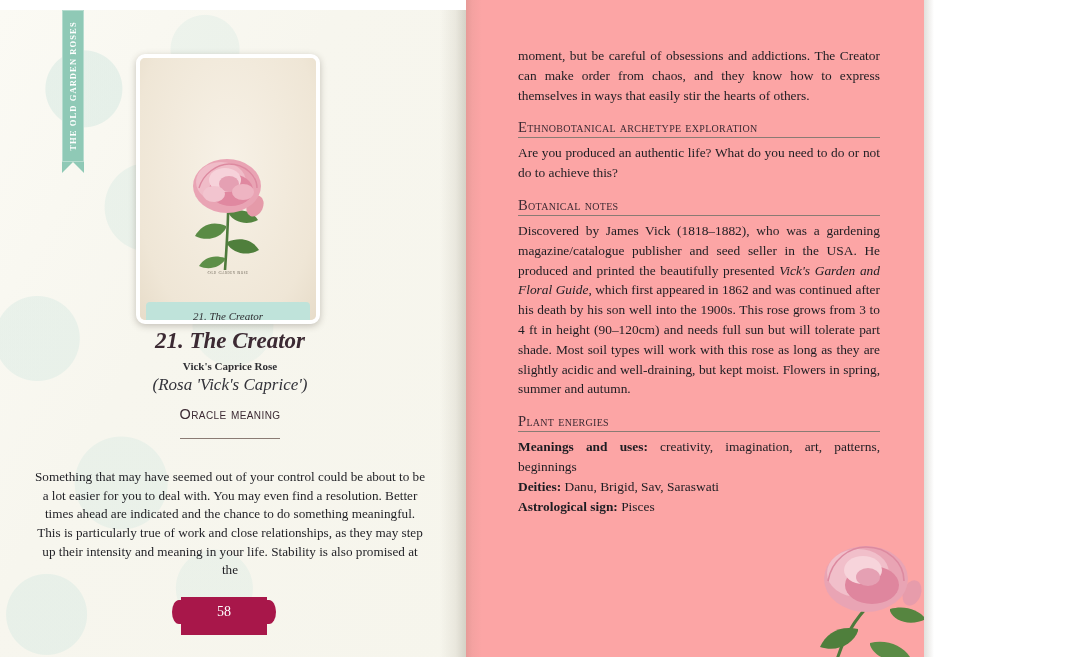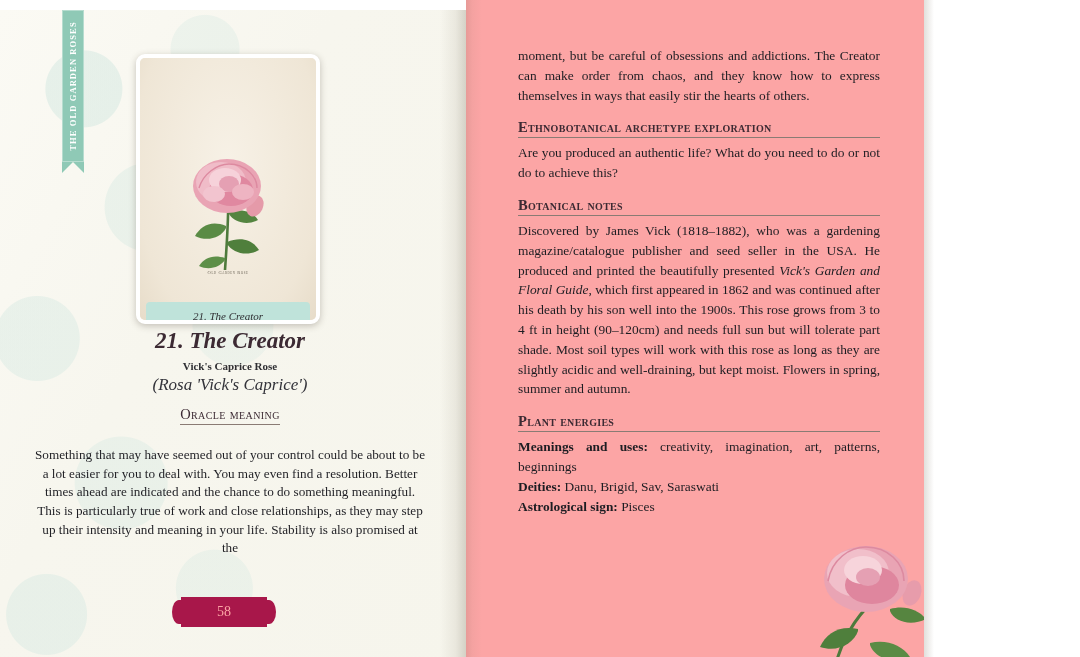--- a/index.html
+++ b/index.html
@@ -162,45 +162,45 @@
     margin: 0 0 3px 0;
   }
   .title-latin {
     font-family: "Liberation Serif", serif;
     font-style: italic;
     font-size: 17px;
     color: #33333a;
     margin: 0 0 10px 0;
   }
   .oracle-head {
-    font-family: Liberation Serif, serif;
+    font-family: Liberation Sans, sans-serif;
     font-variant: small-caps;
     font-size: 14.5px;
     letter-spacing: 0.4px;
     color: #3c2a33;
     display: inline-block;
     border-bottom: 1px solid #8a7b74;
-    padding-bottom: 1px;
-    margin-bottom: 8px;
+    padding-bottom: 16px;
+    margin-bottom: 16px;
   }
   .oracle-text {
     font-family: "Liberation Serif", serif;
     font-size: 13.2px;
     line-height: 18.6px;
     color: #1f1f24;
     text-align: center;
   }
   
   .page-num {
     position: absolute;
     width: 86px;
-    height: 30px;
+    height: 38px;
     background: #a8174a;
     top: 587px;
-    color: #fca5a5;
+    color: #ffffff;
     font-family: "Liberation Serif", serif;
     font-size: 14px;
     text-align: center;
     line-height: 30px;
   }
   .page-num::before,
   .page-num::after {
     content: "";
     position: absolute;
     top: 3px;
@@ -245,21 +245,20 @@
   }
   .sec-head {
     font-family: "Liberation Serif", serif;
     font-variant: small-caps;
     font-size: 14.6px;
     letter-spacing: 0.3px;
     color: #3c2a33;
     border-bottom: 1px solid #8a7b74;
     padding-bottom: 1px;
     margin: 0 0 5px 0;
-    font-weight: bold;
   }
   .ital { font-style: italic; }
   .bold { font-weight: bold; }
   .energies p { margin: 0 0 1px 0; }
   
   .corner-rose {
     position: absolute;
     right: -6px;
     bottom: -10px;
     width: 190px;

